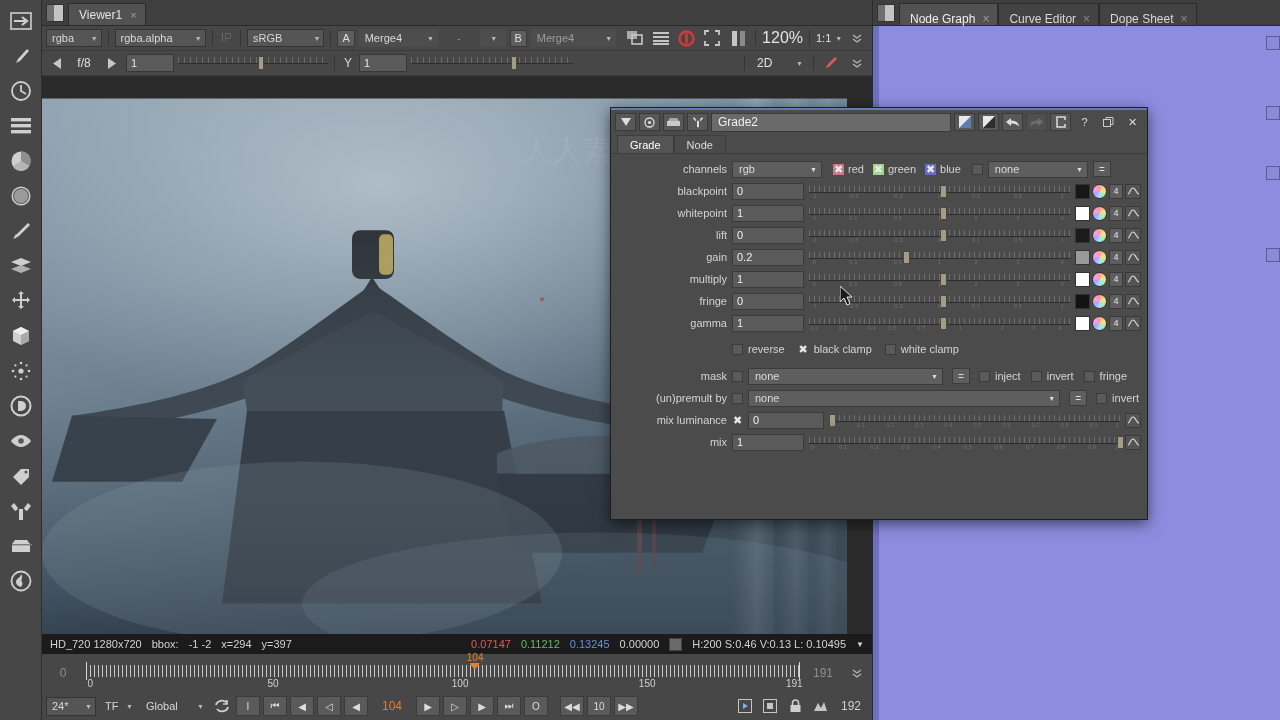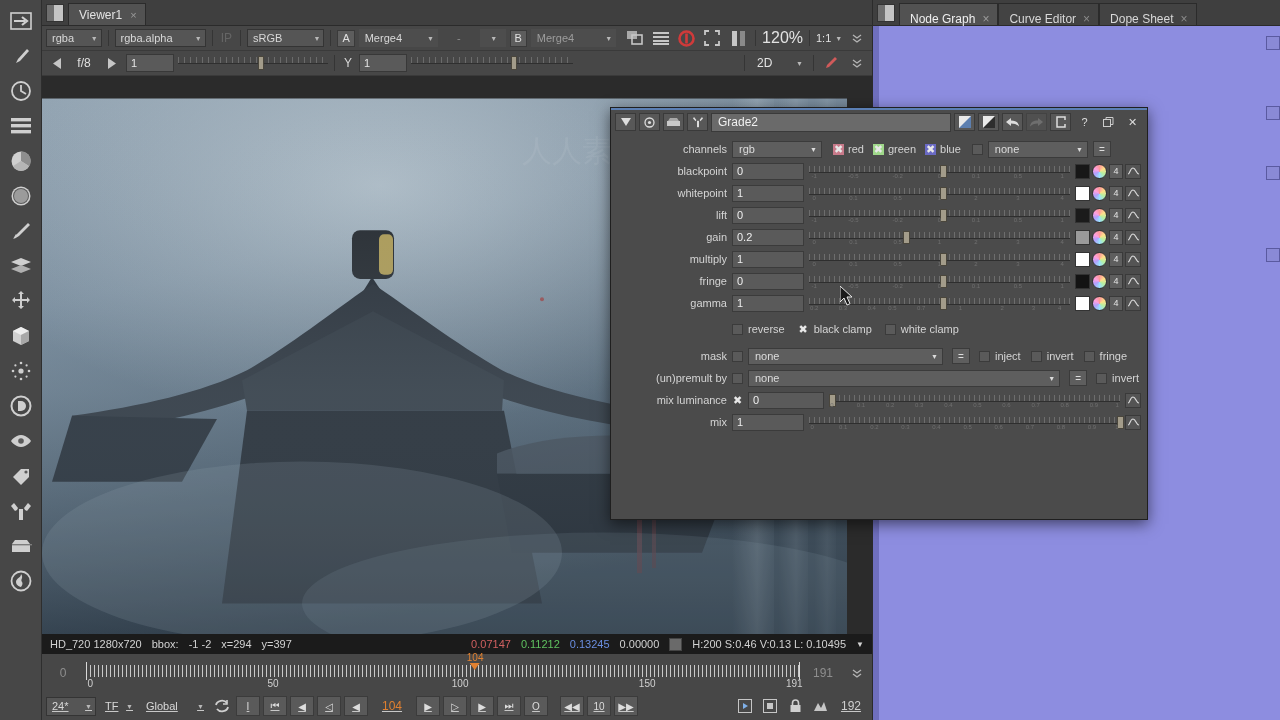--- a/index.html
+++ b/index.html
@@ -90,21 +90,21 @@
   .tl-track{ position:relative; flex:1 1 auto; height:36px;}
   .tl-ticks{position:absolute;left:0;right:0;top:10px;height:12px;
      background-image:repeating-linear-gradient(90deg,#c9c9c9 0 1px, transparent 1px 4px);}
   .tl-ticks:before,.tl-ticks:after{content:"";position:absolute;top:-3px;width:1px;height:18px;background:#d8d8d8;}
   .tl-ticks:before{left:0}.tl-ticks:after{right:0}
   .tl-labels{position:absolute;left:0;right:0;top:23px;height:12px;font-size:10px;color:#d0d0d0;}
   .tl-labels span{position:absolute;transform:translateX(-50%);}
   .tl-play{position:absolute;top:-2px;transform:translateX(-50%);text-align:center;color:#e08030;}
   .tl-play .num{font-size:10px;line-height:10px;}
   .tl-play .tri{width:0;height:0;margin:0 auto;border-left:5px solid transparent;border-right:5px solid transparent;border-top:7px solid #e08030;}
-  .trow2{ height:28px;display:flex;align-items:center;gap:3px;padding:0 4px;text-decoration:underline;}
+  .trow2{ height:28px;display:flex;align-items:center;gap:3px;padding:0 4px;}
   .tbtn{height:20px;min-width:24px;background:#5a5a5a;border:1px solid #3b3b3b;
      display:flex;align-items:center;justify-content:center;color:#ddd;font-size:10px;padding:0 3px;}
   .frame-cur{color:#e08030;font-size:12px;width:42px;text-align:center;}
 
   
   .right{ width:408px;flex:0 0 408px; display:flex;flex-direction:column;background:#3a3a3a;
      border-left:1px solid #2b2b2b;}
   .rtabbar{height:26px;background:#3f3f3f;display:flex;align-items:flex-end;border-bottom:1px solid #2b2b2b;}
   .rtab{height:22px;padding:8px 8px 0 10px;display:flex;align-items:center;gap:7px;
      border:1px solid #2b2b2b;border-bottom:none;color:#d8d8d8;font-size:12px;background:#434343;}
@@ -706,20 +706,24 @@
         <div class="sqbtn" style="background:transparent;border:none">?</div>
         <div class="sqbtn" style="background:transparent;border:none">
           <svg width="11" height="11" viewBox="0 0 11 11">
               <rect x="0.5" y="2.5" width="7" height="7" fill="none" stroke="#ccc"></rect>
               <path d="M3 2.5V0.5h7v7H8" fill="none" stroke="#ccc"></path>
             </svg>
         </div>
         <div class="sqbtn" style="background:transparent;border:none">✕</div>
       </div>
 
+      <div class="tabs2">
+        <div class="t2 active">Grade</div>
+        <div class="t2">Node</div>
+      </div>
 
       <div class="knobs">
 
         <div class="krow">
           <div class="klabel">channels</div>
           <div class="dd" style="width:90px">
             <span>rgb</span>
             <span class="arw" style="font-size:7px">▼</span>
           </div>
           <div style="display:flex;align-items:center;gap:4px;margin-left:6px">

